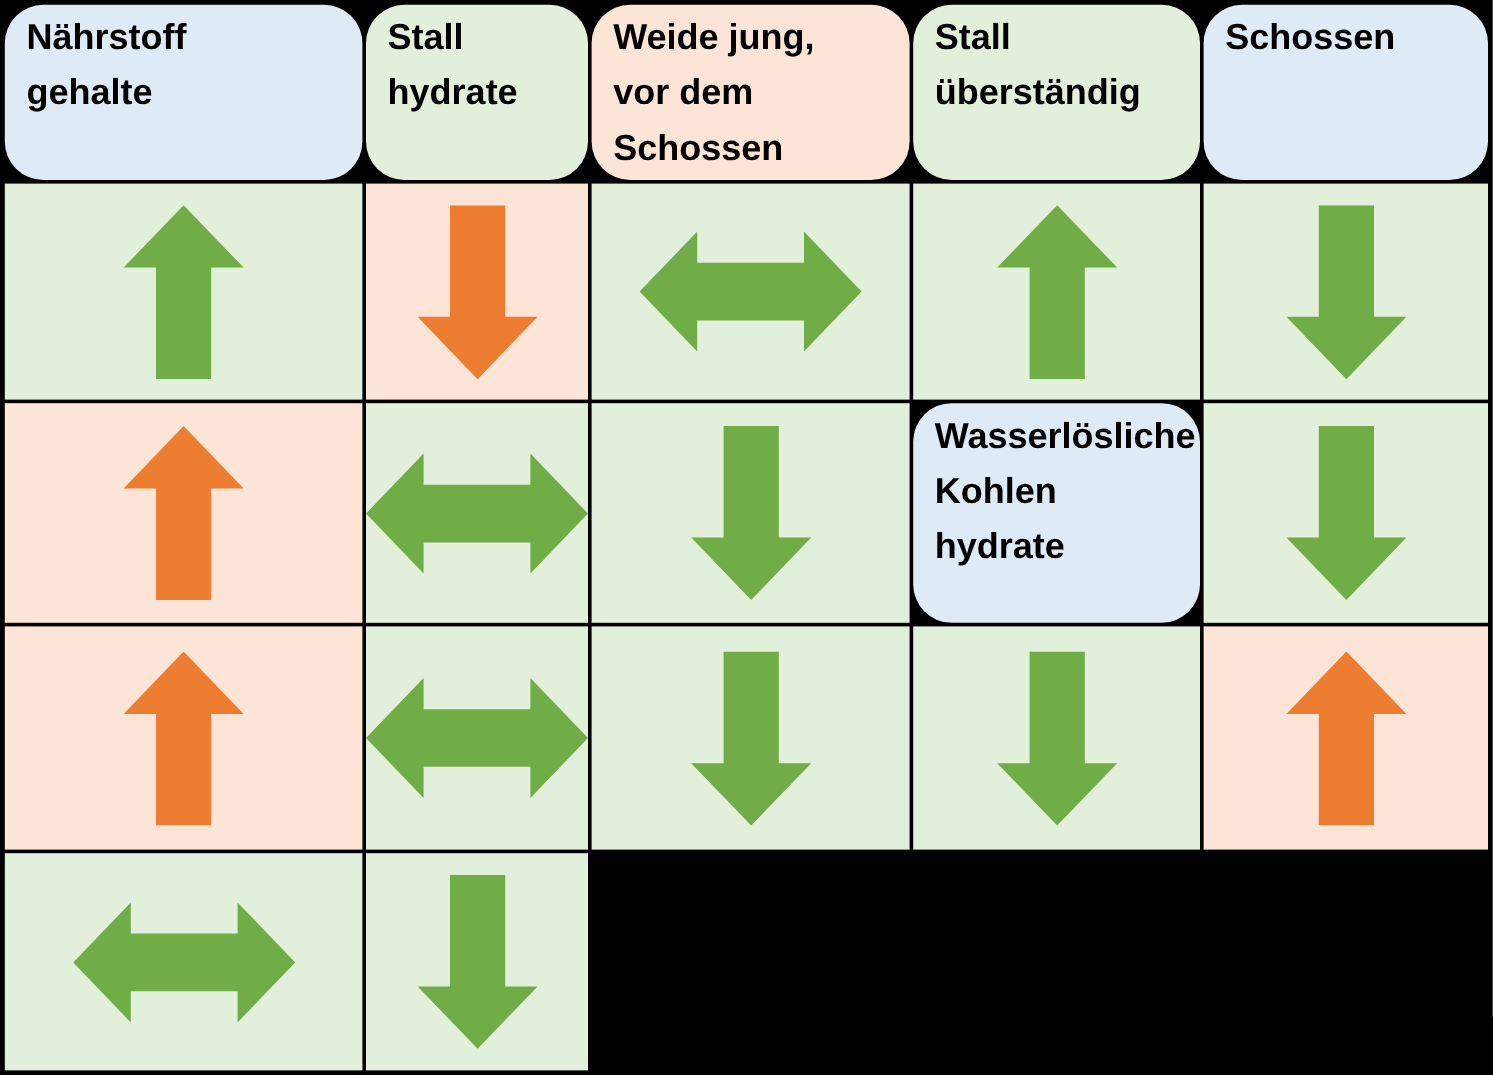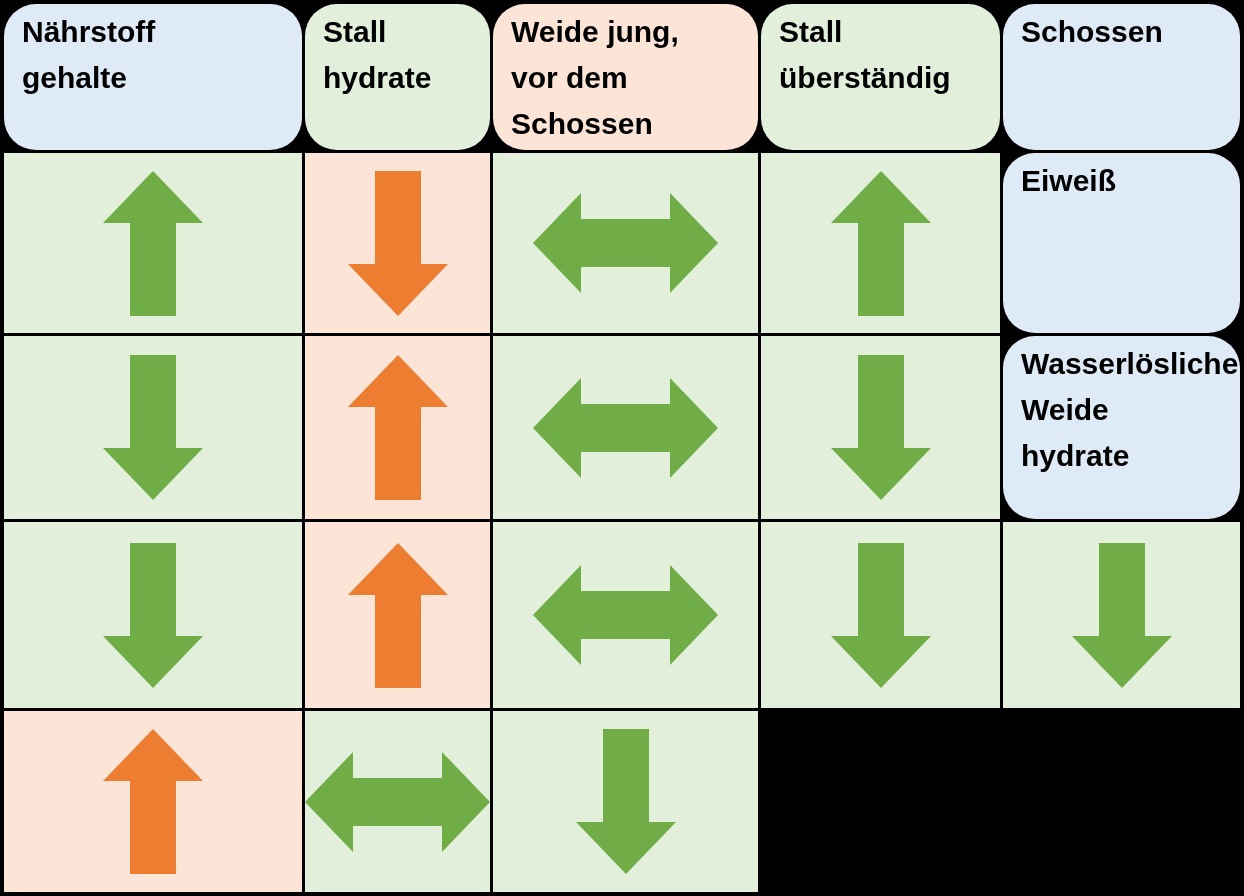--- a/index.html
+++ b/index.html
@@ -71,21 +71,20 @@
       <svg viewBox="0 0 185 100" width="185" height="100">
         <polygon points="0,50 48,0 48,26 137,26 137,0 185,50 137,100 137,74 48,74 48,100" fill="#70ad47"></polygon>
       </svg>
     </div>
   <div class="cell bg-green arrow-cell">
       <svg viewBox="0 0 100 145" width="100" height="145">
         <polygon points="50,0 100,52 73,52 73,145 27,145 27,52 0,52" fill="#70ad47"></polygon>
       </svg>
     </div>
 
-  <div class="cell bg-blue label-cell">Eiweiß</div>
   <div class="cell bg-green arrow-cell">
       <svg viewBox="0 0 100 145" width="100" height="145">
         <polygon points="50,145 100,93 73,93 73,0 27,0 27,93 0,93" fill="#70ad47"></polygon>
       </svg>
     </div>
   <div class="cell bg-orange arrow-cell">
       <svg viewBox="0 0 100 145" width="100" height="145">
         <polygon points="50,0 100,52 73,52 73,145 27,145 27,52 0,52" fill="#ed7d31"></polygon>
       </svg>
     </div>
@@ -94,21 +93,21 @@
         <polygon points="0,50 48,0 48,26 137,26 137,0 185,50 137,100 137,74 48,74 48,100" fill="#70ad47"></polygon>
       </svg>
     </div>
   <div class="cell bg-green arrow-cell">
       <svg viewBox="0 0 100 145" width="100" height="145">
         <polygon points="50,145 100,93 73,93 73,0 27,0 27,93 0,93" fill="#70ad47"></polygon>
       </svg>
     </div>
 
   <div class="cell bg-blue label-cell">Wasserlösliche
-Weide
+Kohlen
 hydrate</div>
   <div class="cell bg-green arrow-cell">
       <svg viewBox="0 0 100 145" width="100" height="145">
         <polygon points="50,145 100,93 73,93 73,0 27,0 27,93 0,93" fill="#70ad47"></polygon>
       </svg>
     </div>
   <div class="cell bg-orange arrow-cell">
       <svg viewBox="0 0 100 145" width="100" height="145">
         <polygon points="50,0 100,52 73,52 73,145 27,145 27,52 0,52" fill="#ed7d31"></polygon>
       </svg>

